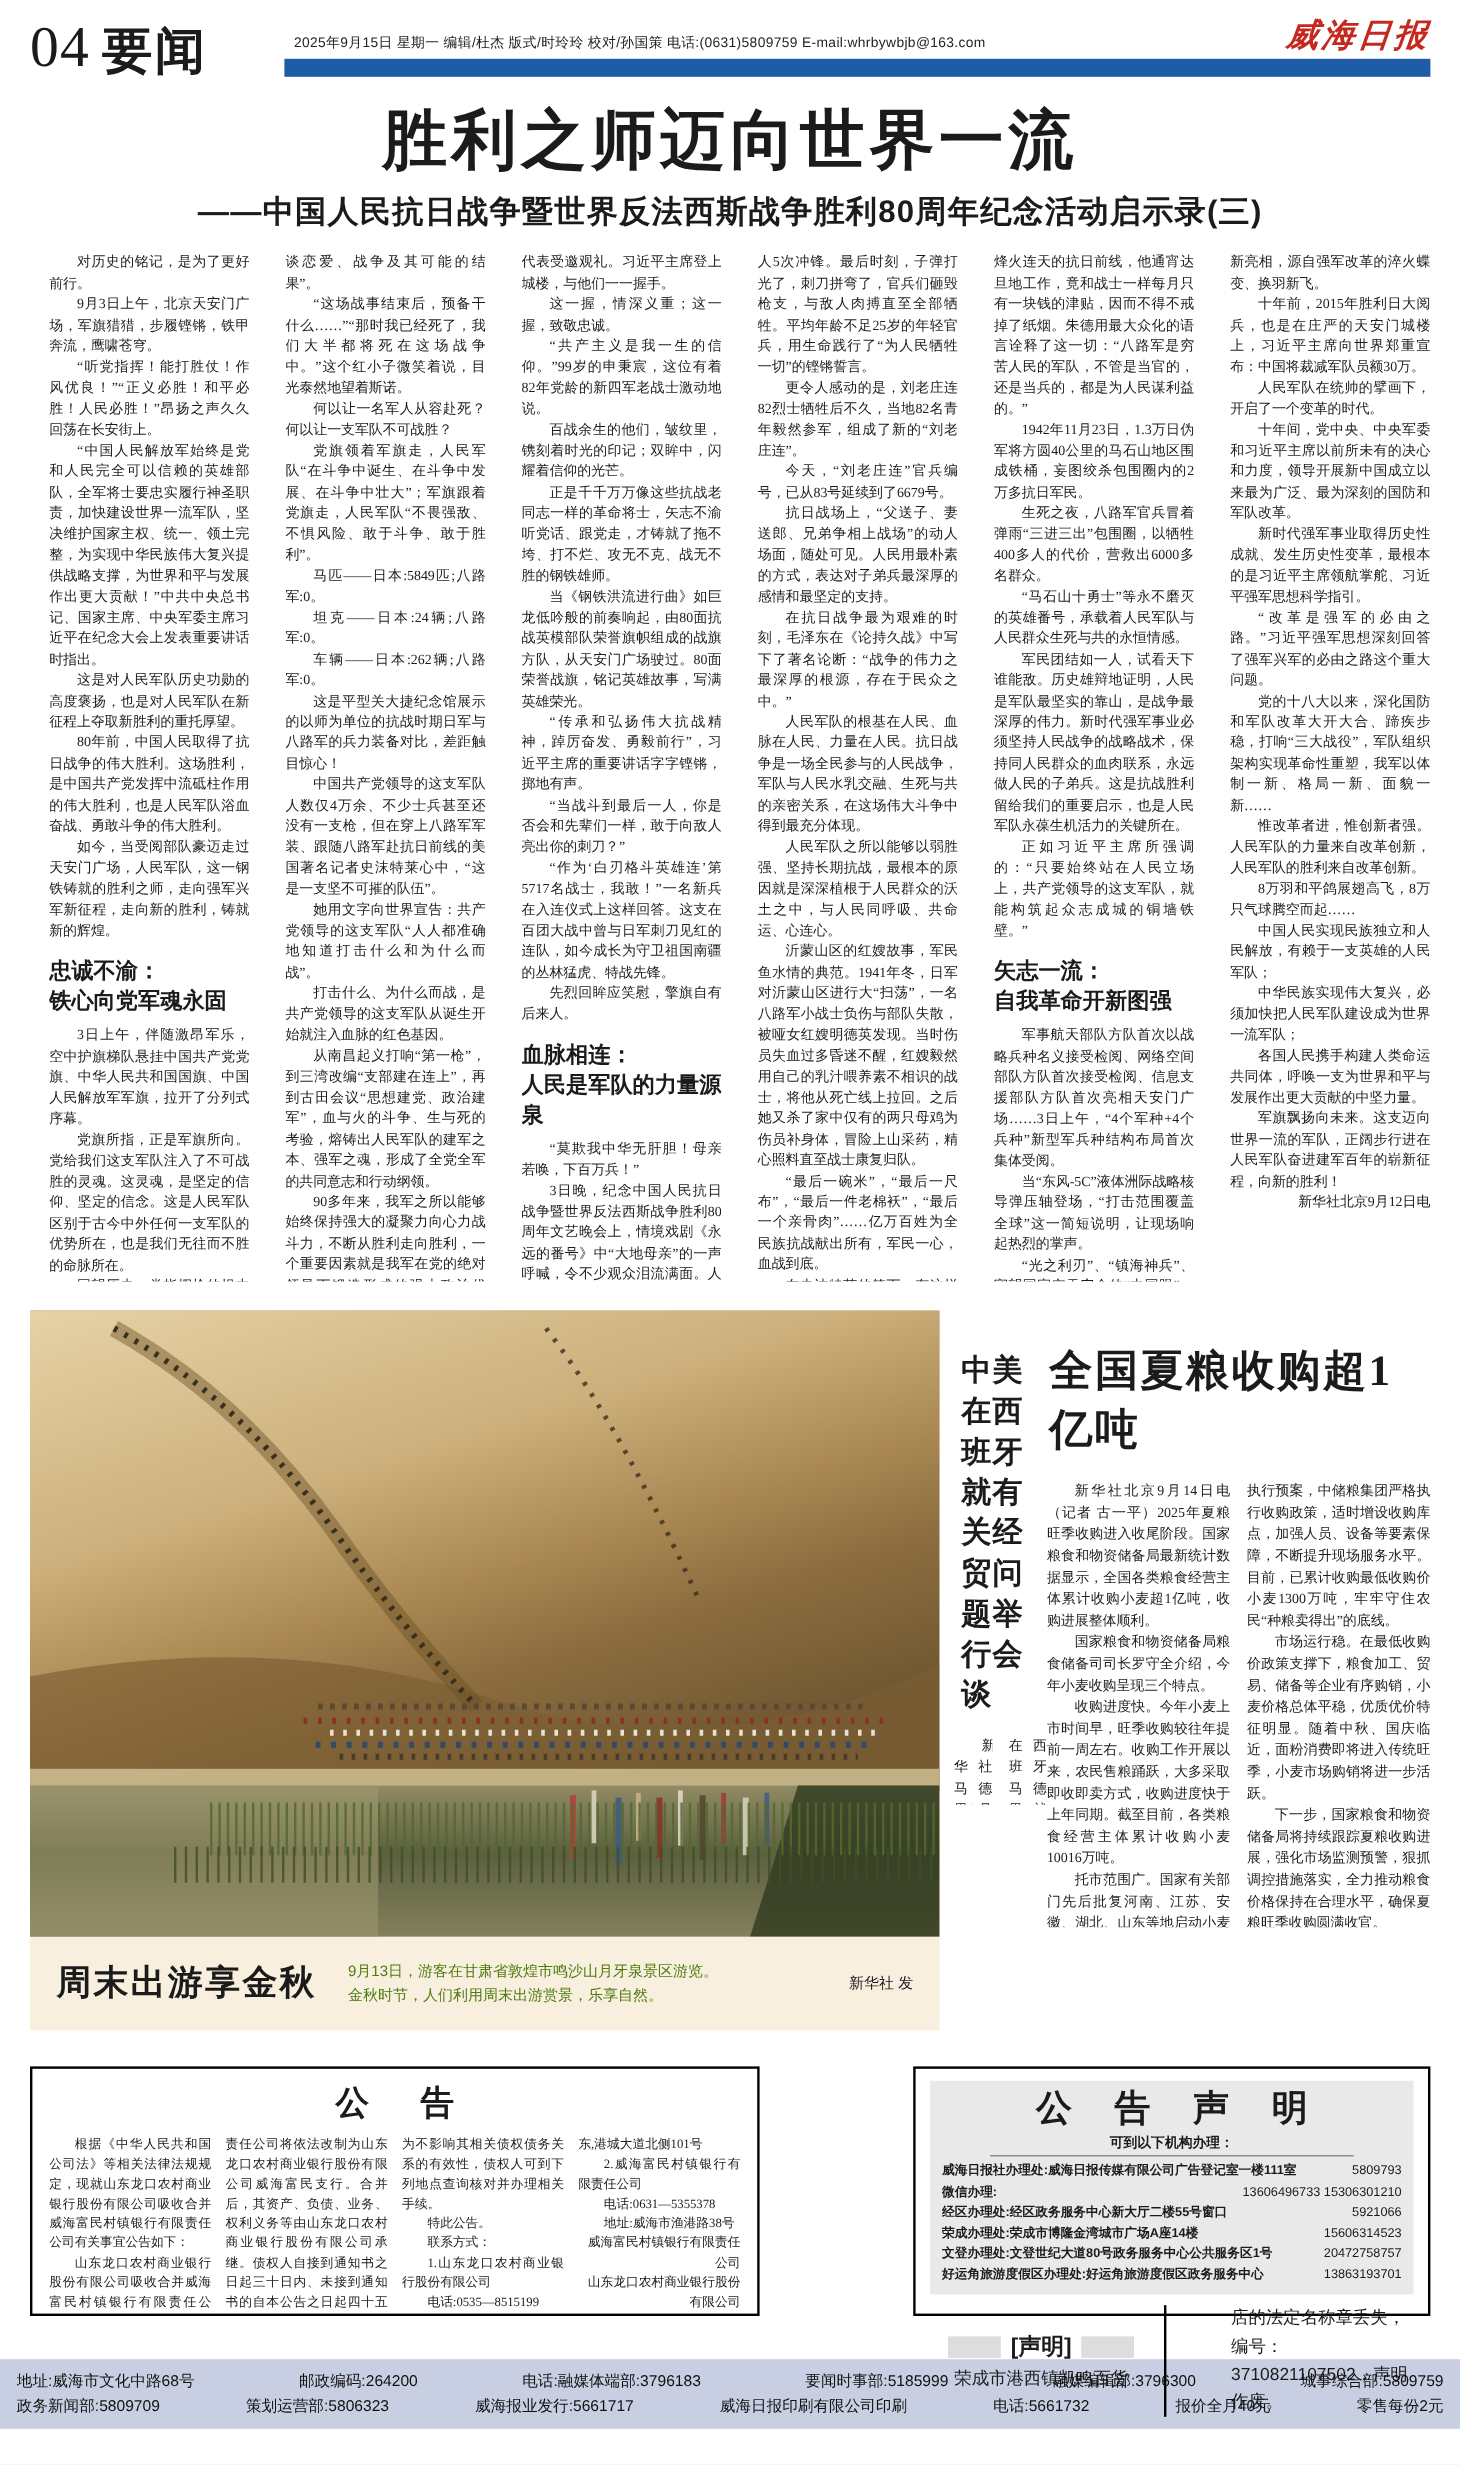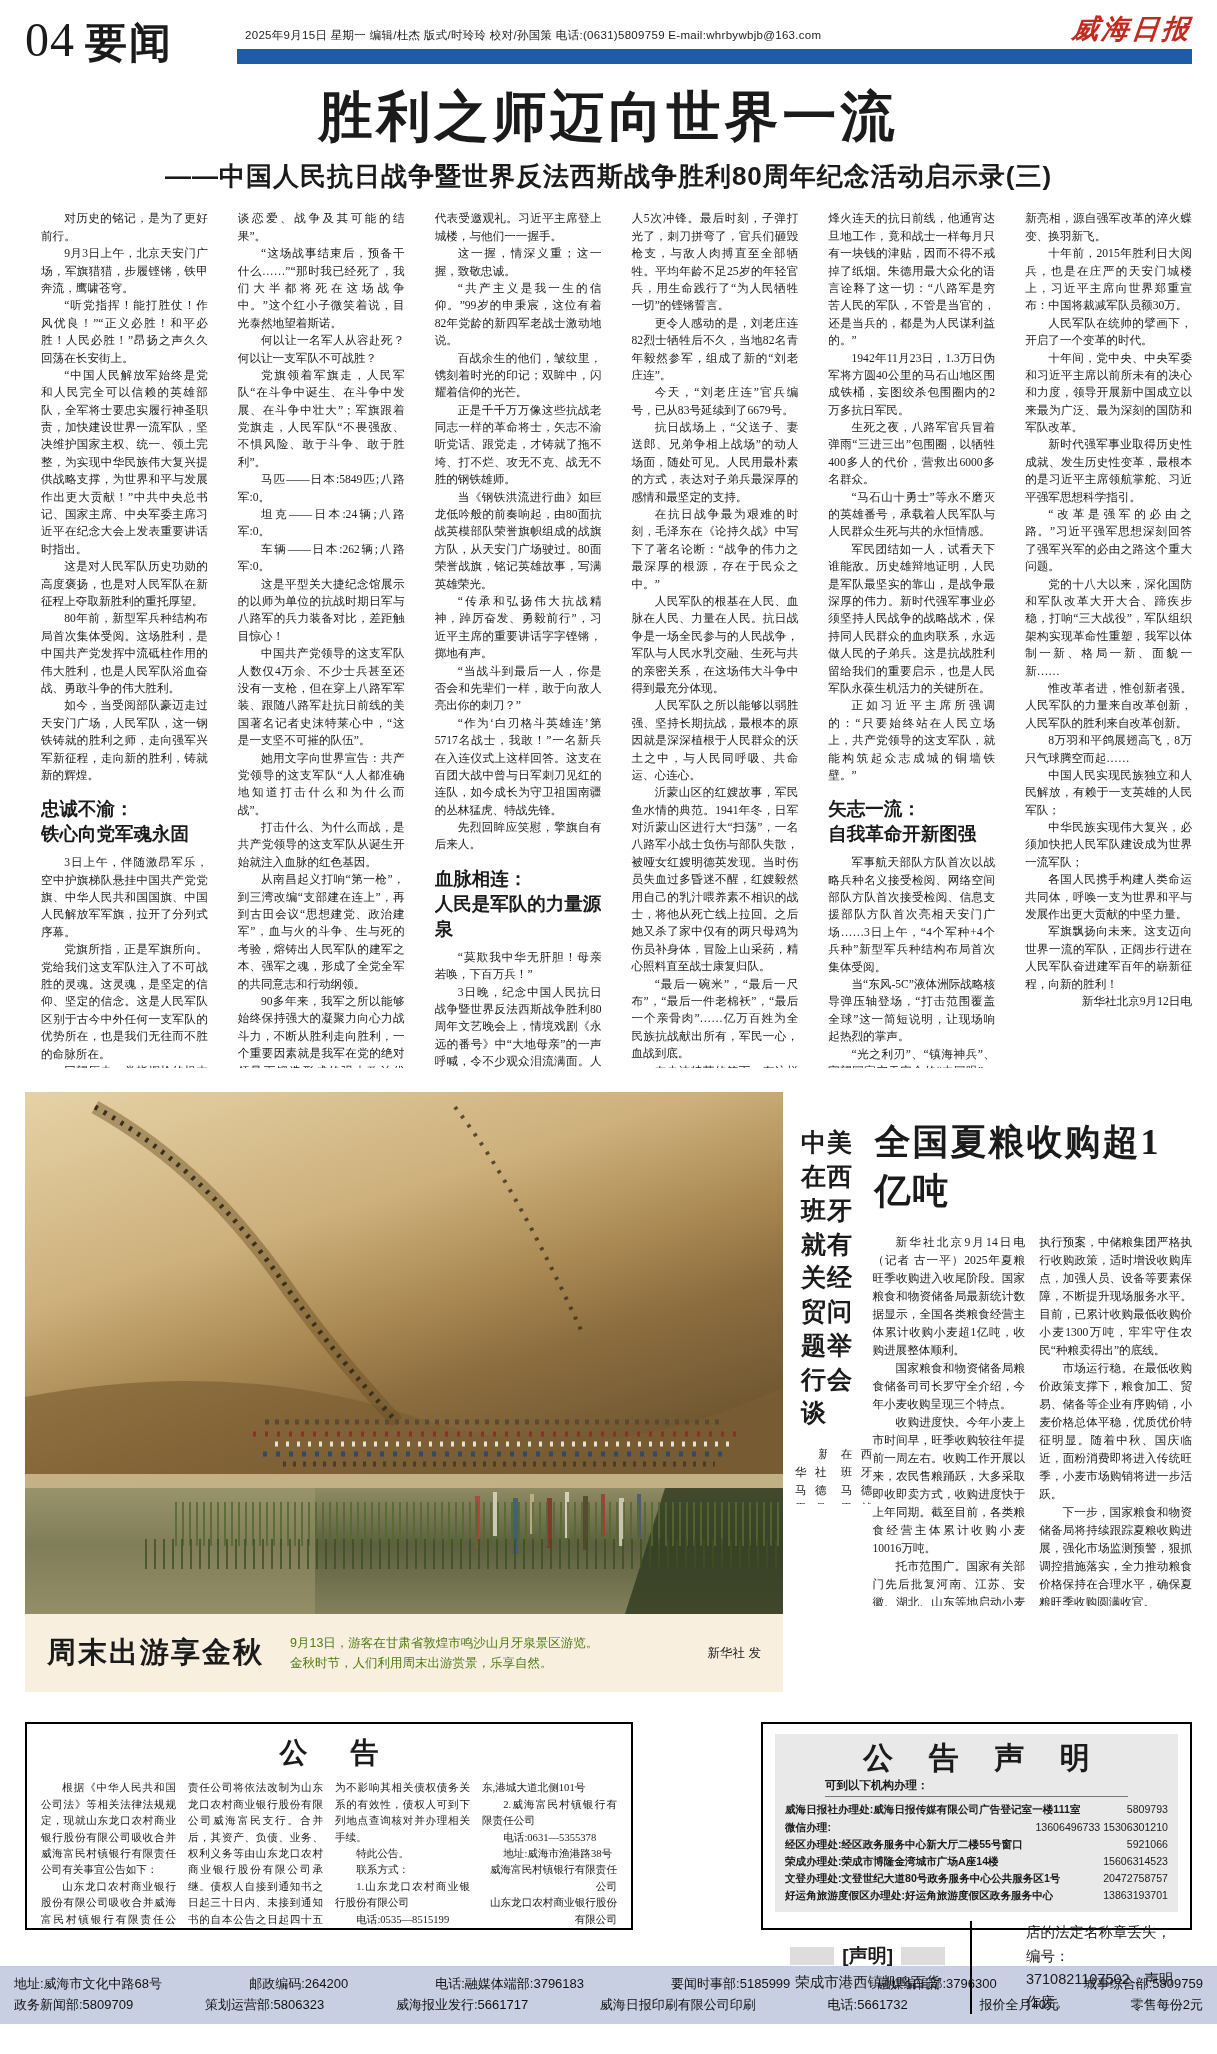--- a/index.html
+++ b/index.html
@@ -55,21 +55,21 @@
   
   .notices{display:flex;margin:30px 25px 0 25px;gap:128px;}
   .notice-box{width:608px;box-sizing:border-box;border:2px solid #000;padding:10px 14px 8px 14px;height:208px;}
   .notice-box h2{margin:0 0 8px 0;text-align:center;font-size:28px;font-weight:900;letter-spacing:18px;text-indent:18px;}
   .notice-cols{display:flex;gap:12px;height:150px;overflow:hidden;font-size:10.6px;line-height:1.55;}
   .notice-cols > div{flex:1;overflow:hidden;}
 
   .statement-box{flex:1;box-sizing:border-box;border:2px solid #000;padding:10px 12px;height:208px;}
   .stmt-panel{background:var(--panel-gray);padding:6px 10px 8px 10px;}
   .stmt-panel h2{margin:0;text-align:center;font-size:30px;font-weight:900;letter-spacing:14px;text-indent:14px;line-height:1.2;}
-  .panel-sub{text-align:left;font-family:"Liberation Sans",sans-serif;font-size:11.5px;font-weight:700;
+  .panel-sub{text-align:center;font-family:"Liberation Sans",sans-serif;font-size:11.5px;font-weight:700;
              border-bottom:1px solid #777;padding-bottom:3px;margin:2px 40px 4px 40px;}
   .office-row{display:flex;justify-content:space-between;gap:8px;
               font-family:"Liberation Sans",sans-serif;font-size:10.6px;line-height:1.62;}
   .office-row .lbl{font-weight:700;white-space:nowrap;overflow:hidden;}
   .office-row .ph{white-space:nowrap;}
   .stmt-row{display:flex;align-items:center;margin-top:9px;gap:10px;}
   .stmt-left{width:46%;}
   .stmt-label-row{display:flex;align-items:center;justify-content:center;gap:8px;}
   .stamp{display:inline-block;width:44px;height:18px;background:#ddd;}
   .stmt-label{font-size:19px;font-weight:700;font-family:"Liberation Sans",sans-serif;}
@@ -107,21 +107,21 @@
     <h2>——中国人民抗日战争暨世界反法西斯战争胜利80周年纪念活动启示录(三)</h2>
   </section>
 
   <section class="lead-cols">
     <div class="col">
         <p class="body-p">对历史的铭记，是为了更好前行。</p>
         <p class="body-p">9月3日上午，北京天安门广场，军旗猎猎，步履铿锵，铁甲奔流，鹰啸苍穹。</p>
         <p class="body-p">“听党指挥！能打胜仗！作风优良！”“正义必胜！和平必胜！人民必胜！”昂扬之声久久回荡在长安街上。</p>
         <p class="body-p">“中国人民解放军始终是党和人民完全可以信赖的英雄部队，全军将士要忠实履行神圣职责，加快建设世界一流军队，坚决维护国家主权、统一、领土完整，为实现中华民族伟大复兴提供战略支撑，为世界和平与发展作出更大贡献！”中共中央总书记、国家主席、中央军委主席习近平在纪念大会上发表重要讲话时指出。</p>
         <p class="body-p">这是对人民军队历史功勋的高度褒扬，也是对人民军队在新征程上夺取新胜利的重托厚望。</p>
-        <p class="body-p">80年前，新型军兵种结构布局首次集体受阅。这场胜利，是中国共产党发挥中流砥柱作用的伟大胜利，也是人民军队浴血奋战、勇敢斗争的伟大胜利。</p>
+        <p class="body-p">80年前，中国人民取得了抗日战争的伟大胜利。这场胜利，是中国共产党发挥中流砥柱作用的伟大胜利，也是人民军队浴血奋战、勇敢斗争的伟大胜利。</p>
         <p class="body-p">如今，当受阅部队豪迈走过天安门广场，人民军队，这一钢铁铸就的胜利之师，走向强军兴军新征程，走向新的胜利，铸就新的辉煌。</p>
         <h3 class="sub-head">忠诚不渝：
 铁心向党军魂永固</h3>
         <p class="body-p">3日上午，伴随激昂军乐，空中护旗梯队悬挂中国共产党党旗、中华人民共和国国旗、中国人民解放军军旗，拉开了分列式序幕。</p>
         <p class="body-p">党旗所指，正是军旗所向。党给我们这支军队注入了不可战胜的灵魂。这灵魂，是坚定的信仰、坚定的信念。这是人民军队区别于古今中外任何一支军队的优势所在，也是我们无往而不胜的命脉所在。</p>
         <p class="body-p">回望历史，党指挥枪的根本原则和制度在斗争中诞生、在坚守中赓续、在传承中完善。</p>
         <p class="body-p">埃德加·斯诺记载偶遇过“一个露齿而笑的红小子”，他们曾“大</p>
       </div>
     <div class="col">
         <p class="body-p cont">谈恋爱、战争及其可能的结果”。</p>

